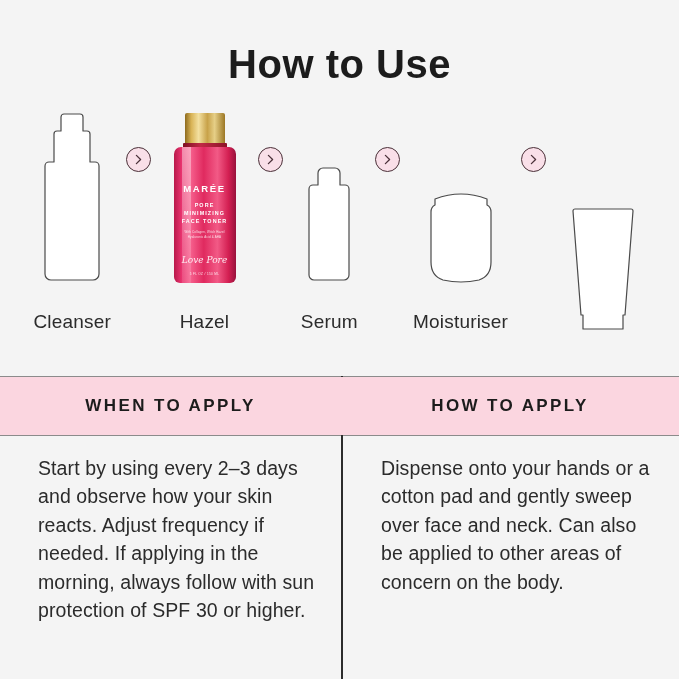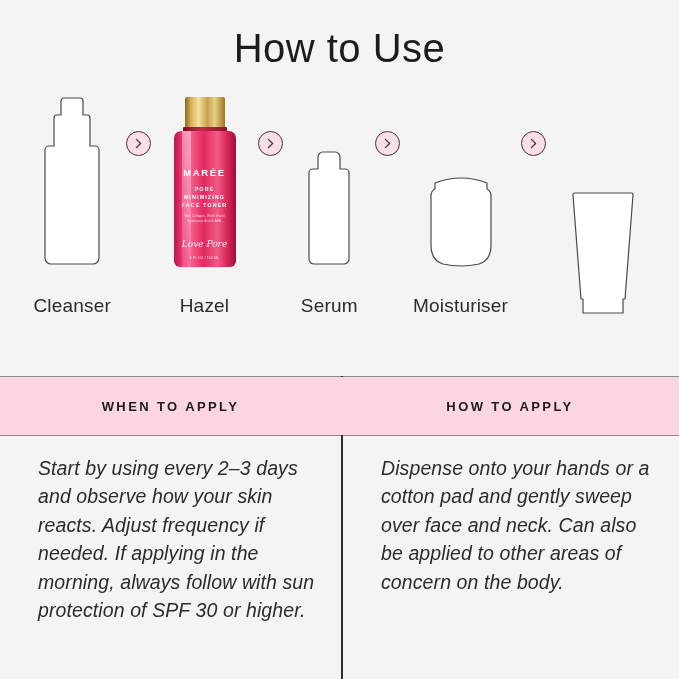--- a/index.html
+++ b/index.html
@@ -13,24 +13,24 @@
     font-family: "Liberation Sans", sans-serif;
     color: #231f20;
     overflow: hidden;
     position: relative;
   }
 
   
   .title {
     text-align: center;
     font-size: 40px;
-    font-weight: 400;
+    font-weight: 700;
     letter-spacing: 0.5px;
     color: #1c1c1c;
-    padding-top: 28px;
+    padding-top: 44px;
     line-height: 1;
   }
 
   
   .routine {
     position: relative;
     height: 235px;
     margin-top: 14px;
     display: flex;
     align-items: flex-end;
@@ -119,21 +119,21 @@
   .band-cell {
     background: #fbd6e0;
     display: flex;
     align-items: center;
     justify-content: center;
     box-sizing: border-box;
   }
   .band-left  { width: 341px; }
   .band-right { width: 338px; text-align: center; }
   .band-title {
-    font-size: 13px;
+    font-size: 17px;
     font-weight: 600;
     letter-spacing: 2.4px;
     color: #1c1c1c;
   }
 
   
   .cols {
     position: absolute;
     top: 436px;
     left: 0;
@@ -146,21 +146,20 @@
     padding: 18px 26px 0 38px;
   }
   .col-left  { width: 341px; }
   .col-right { width: 338px; padding-left: 40px; padding-right: 18px; }
   .body-text {
     font-size: 19.5px;
     line-height: 1.46;
     color: #2b2b2b;
     letter-spacing: 0.1px;
     white-space: pre-line;
-    font-style: italic;
   }
 
   
   .toner-wrap { position: relative; width: 66px; height: 170px; }
   .toner-cap {
     position: absolute; top: 0; left: 13px;
     width: 40px; height: 31px;
     background: linear-gradient(90deg,#8d6a1e 0%,#d9b457 16%,#f3e0a0 34%,#c8a249 56%,#e6cf87 74%,#9c7724 100%);
     border-radius: 2px 2px 1px 1px;
   }

